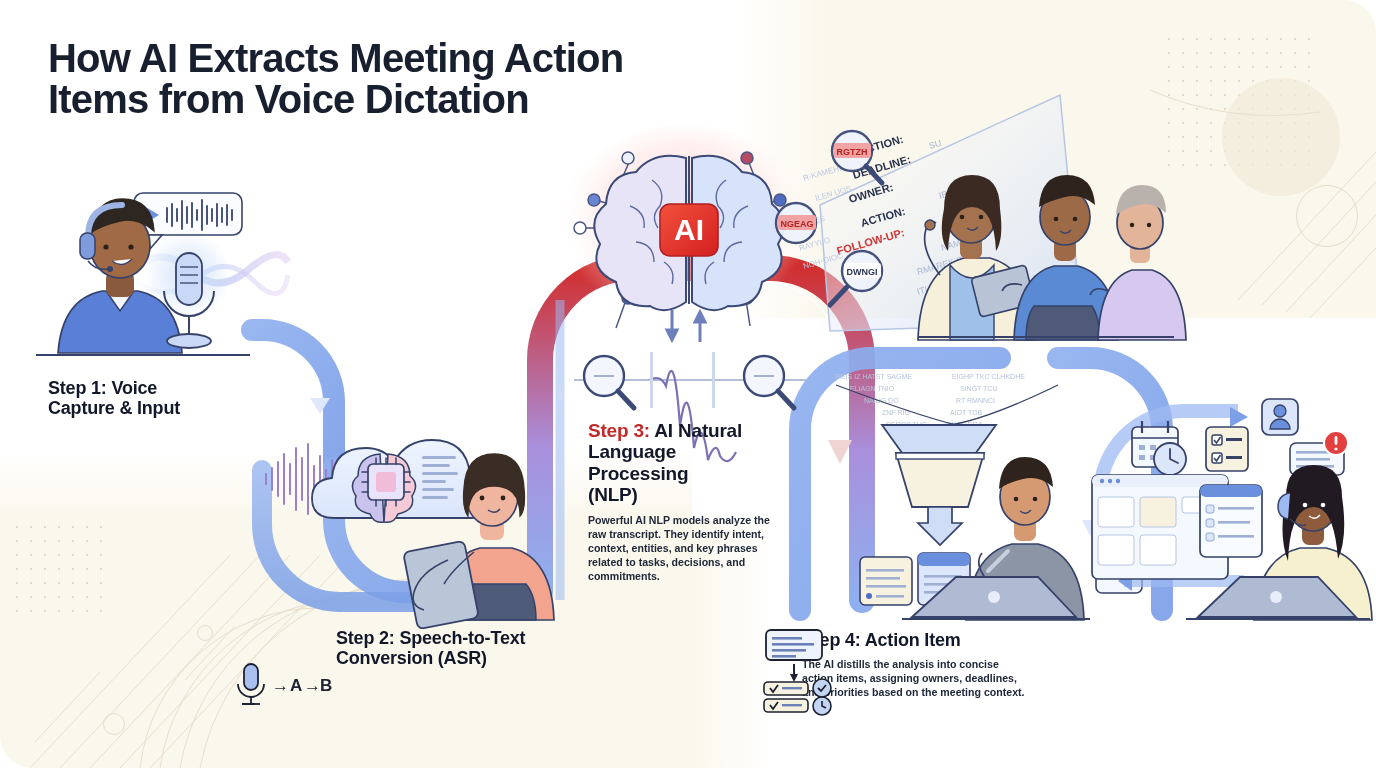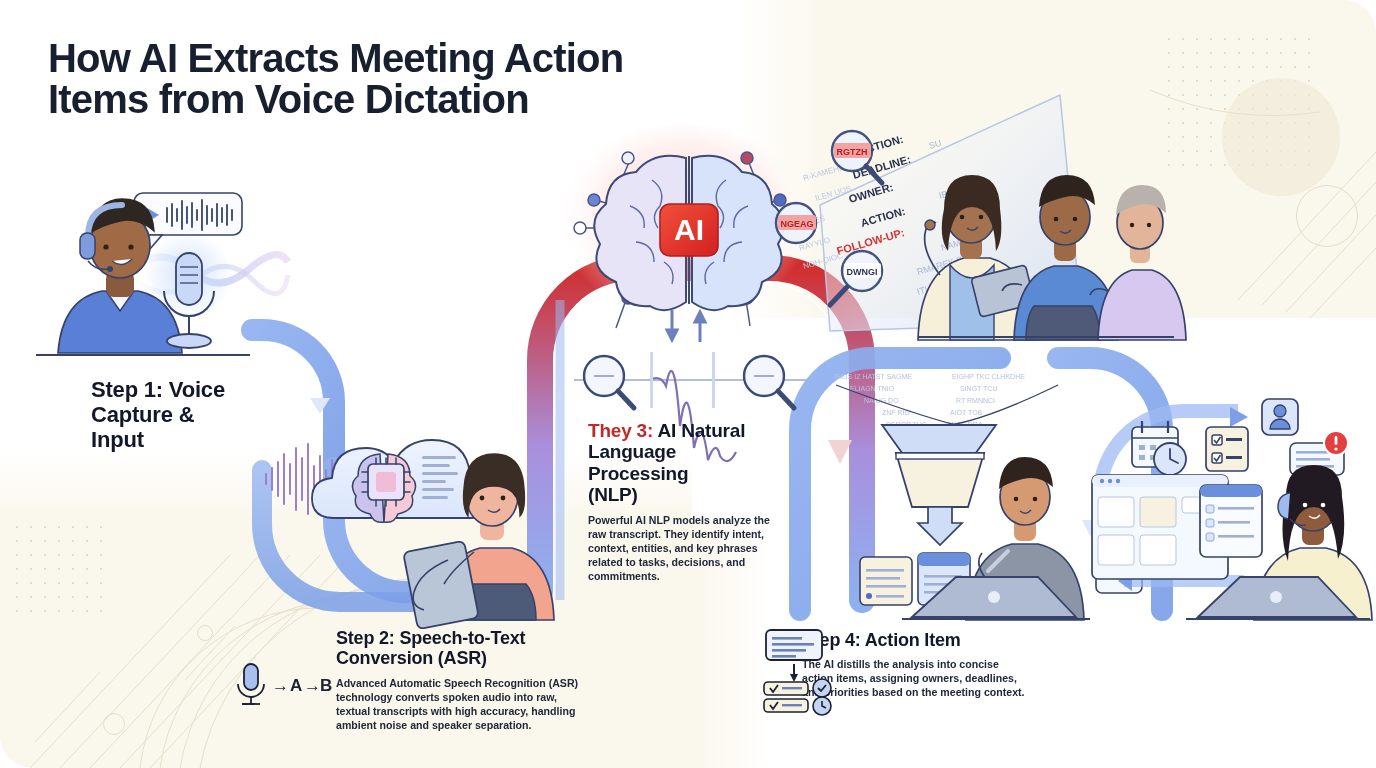--- a/index.html
+++ b/index.html
@@ -43,21 +43,21 @@
   svg { display:block; overflow:visible; }
 
   
   .step { position:absolute; z-index:30; }
   .step h3 { font-size:17.5px; line-height:1.13; font-weight:700; color:#12182a;
              letter-spacing:-.2px; margin-bottom:7px; }
   .step h3 .num-red { color:#c22a2a; }
   .step p { font-size:10.6px; line-height:1.33; color:#20283a; font-weight:600; }
 
   .s1 { left:48px; top:378px; width:196px; }
-  .s1 h3 { font-size:22px;margin-left:43px; }
+  .s1 h3 { font-size:18px; }
   .s2 { left:336px; top:628px; width:258px; }
   .s2 h3 { font-size:18px; }
   .s3 { left:588px; top:420px; width:192px; }
   .s3 h3 { font-size:19px; }
   .s4 { left:802px; top:630px; width:228px; }
   .s4 h3 { font-size:18px; }
   .s5 { left:1110px; top:627px; width:240px; }
   .s5 h3 { font-size:18px; }
 
   
@@ -729,26 +729,25 @@
       <span>Step 1: Voice</span><br>
       <span>Capture &amp; Input</span>
     </h3>
   </div>
 
   <div class="step s2">
     <h3>
       <span>Step 2: Speech-to-Text</span><br>
       <span>Conversion (ASR)</span>
     </h3>
-    <p>Advanced Automatic Speech Recognition (ASR) technology converts spoken audio into raw, textual transcripts with high accuracy, handling ambient noise and speaker separation.</p>
   </div>
 
   <div class="step s3">
     <h3>
-      <span class="num-red">They 3:</span><span> AI Natural</span><br>
+      <span class="num-red">Step 3:</span><span> AI Natural</span><br>
       <span>Language Processing</span><br>
       <span>(NLP)</span>
     </h3>
     <p>Powerful AI NLP models analyze the raw transcript. They identify intent, context, entities, and key phrases related to tasks, decisions, and commitments.</p>
   </div>
 
   <div class="step s4">
     <h3>
       <span>Step 4: Action Item</span><br>
     </h3>

